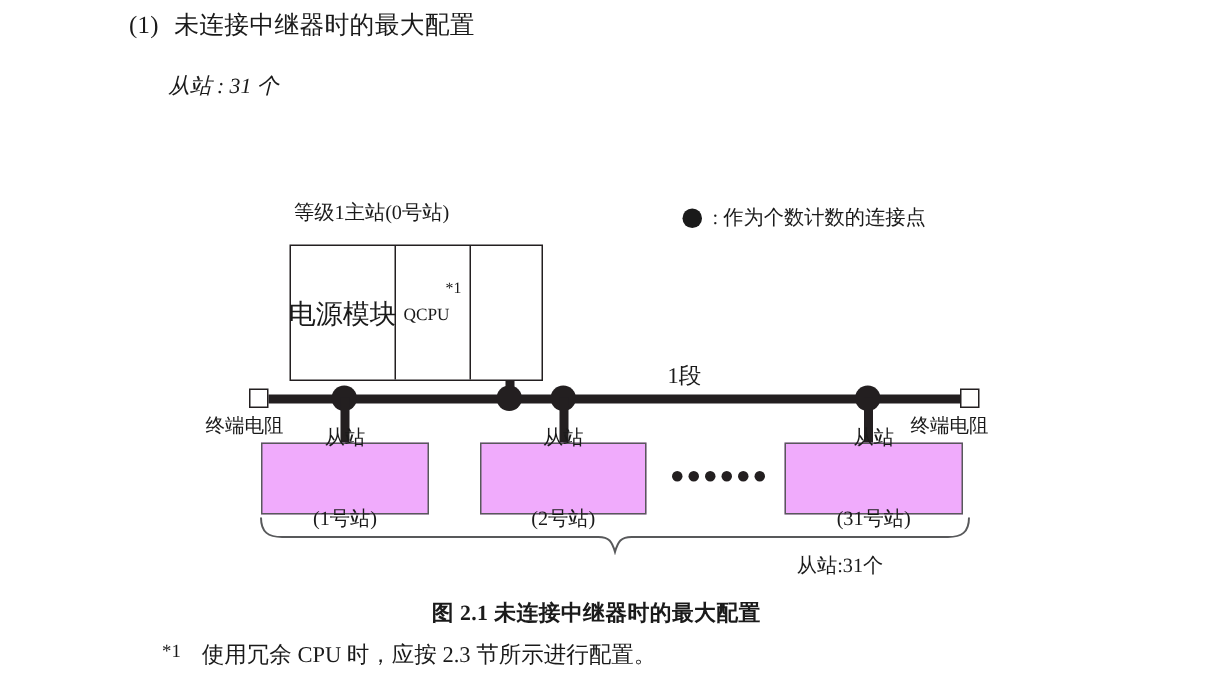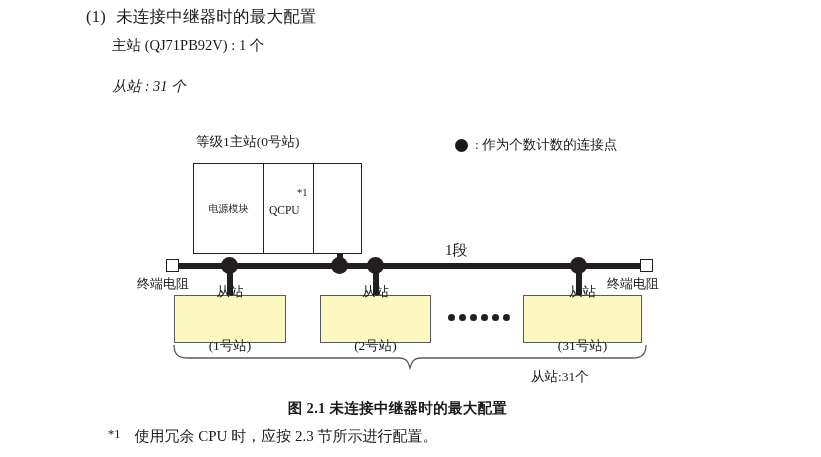--- a/index.html
+++ b/index.html
@@ -55,21 +55,21 @@
   .rack-slot {
     position: relative;
     box-sizing: border-box;
     display: flex;
     align-items: center;
     justify-content: center;
   }
   #slot-power { width: 70px; border-right: 1.4px solid #231f20; }
   #slot-cpu   { width: 50px; border-right: 1.4px solid #231f20; }
   #slot-net   { width: 47.2px; }
-  #slot-power-label { font-size: 10px; white-space: nowrap; }
+  #slot-power-label { font-size: 18px; white-space: nowrap; }
   #slot-cpu-label {
     font-size: 11.5px; white-space: nowrap;
     position: absolute; left: 5px; top: 40px;
   }
   #cpu-footnote-mark {
     position: absolute; left: 33px; top: 23px;
     font-size: 10.5px; white-space: nowrap;
   }
   #slot-net-label {
     font-size: 11.5px; line-height: 15px; white-space: nowrap;
@@ -107,21 +107,21 @@
 
   #segment-label { left: 445px; top: 241px; font-size: 15px; white-space: nowrap; }
 
   
   .slave-box {
     border: 1.2px solid #58595b;
     box-sizing: border-box;
     top: 295px; height: 48px;
     display: flex; flex-direction: column;
     align-items: center; justify-content: center;
-    background: #fef9c3;
+    background: #f0abfc;
   }
   #slave-box-1  { left: 174px; width: 112px; }
   #slave-box-2  { left: 320px; width: 111px; }
   #slave-box-31 { left: 523px; width: 119px; }
   .slave-name { font-size: 13.5px; line-height: 18px; white-space: nowrap; }
   .slave-id   { font-size: 13.5px; line-height: 18px; white-space: nowrap; margin-top: 36px; }
 
   
   #slave-ellipsis {
     left: 448px; top: 314px; width: 62px;
@@ -151,21 +151,20 @@
   #footnote-text { font-size: 15px; white-space: nowrap; }
 </style>
 </head>
 <body>
 
 <div class="abs" id="heading-section">
   <div id="section-heading">
     <span>(1)</span>
     <span style="margin-left:6px;">未连接中继器时的最大配置</span>
   </div>
-  <div class="spec-line" id="spec-master">主站 (QJ71PB92V) : 1 个</div>
   <div class="spec-line" id="spec-slave">从站 : 31 个</div>
 </div>
 
 <div class="abs" id="legend">
   <span id="legend-dot"></span>
   <span id="legend-text">: 作为个数计数的连接点</span>
 </div>
 
 <div class="abs" id="rack-title">等级1主站(0号站)</div>
 

